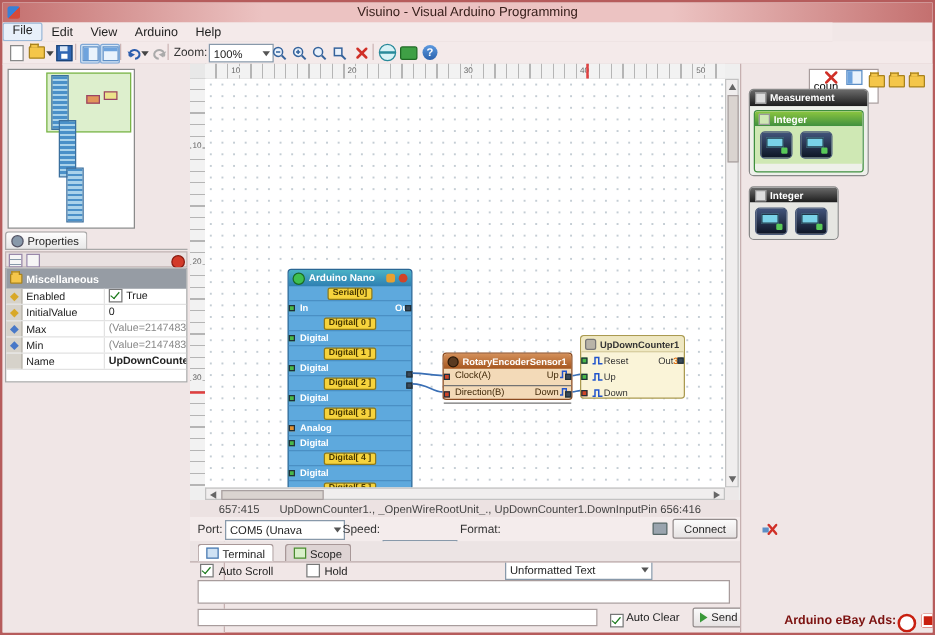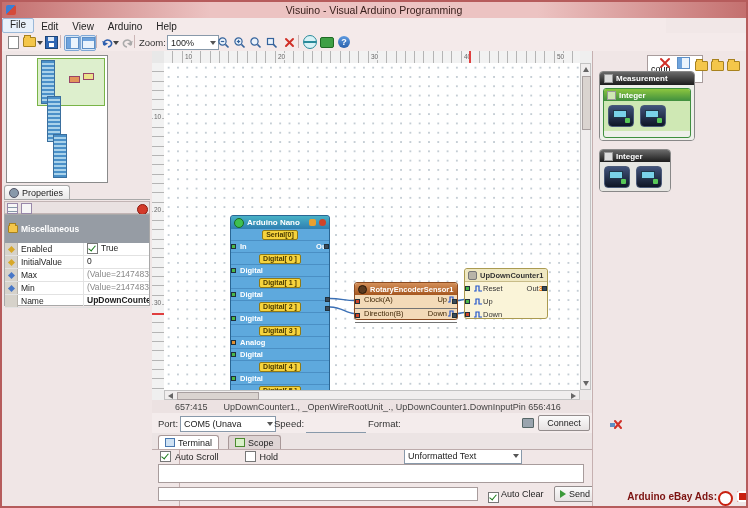--- a/index.html
+++ b/index.html
@@ -48,21 +48,21 @@
   .mm-block{position:absolute;height:5px;width:9px;border:1px solid #946;}
   .props-tab{left:2px;top:134px;width:66px;height:15px;background:linear-gradient(#fdfdfd,#e7e7e7);
     border:1px solid #a8a8a8;border-bottom:none;border-radius:3px 3px 0 0;display:flex;align-items:center;gap:3px;
     font-size:9px;padding:0 4px;box-sizing:border-box;}
   .gear{width:8px;height:8px;border-radius:50%;background:#8899aa;border:1px solid #556;}
   .tab-strip{left:2px;top:148px;width:146px;height:1px;background:#a8a8a8;}
   .mini-ico{position:absolute;top:1px;width:11px;height:11px;background:#f6f6f6;border:1px solid #98a;box-sizing:border-box;}
   .mini-ico.grid{background:linear-gradient(#f6f6f6 3px,#89a 3px,#89a 4px,#f6f6f6 4px,#f6f6f6 7px,#89a 7px,#89a 8px,#f6f6f6 8px);}
   .pushpin{position:absolute;top:2px;width:9px;height:9px;border-radius:50%;background:#d33a2a;border:1px solid #8a1a10;}
   .props-grid{left:2px;top:163px;width:146px;height:92px;background:#fff;border:1px solid #a8a8a8;box-sizing:border-box;font-size:8.5px;}
-  .pg-cat{height:28px;background:#969ca4;color:#fff;font-weight:bold;display:flex;align-items:center;gap:3px;padding-left:3px;}
+  .pg-cat{height:16px;background:#969ca4;color:#fff;font-weight:bold;display:flex;align-items:center;gap:3px;padding-left:3px;}
   .pg-row{height:12px;display:flex;border-bottom:1px solid #e2e2e2;align-items:stretch;}
   .pg-gutter{width:12px;background:#d6d2ca;border-right:1px solid #b8b4ac;display:flex;align-items:center;justify-content:center;}
   .diamond{width:5px;height:5px;transform:rotate(45deg);}
   .diamond.gold{background:#d8a828;}
   .diamond.blue{background:#4878c8;}
   .pg-name{width:62px;border-right:1px solid #e2e2e2;padding-left:3px;display:flex;align-items:center;overflow:hidden;white-space:nowrap;}
   .pg-val{flex:1;padding-left:3px;display:flex;align-items:flex-start;gap:3px;overflow:hidden;white-space:nowrap;}
   .muted{color:#888;}
   .bold{font-weight:bold;}
   

